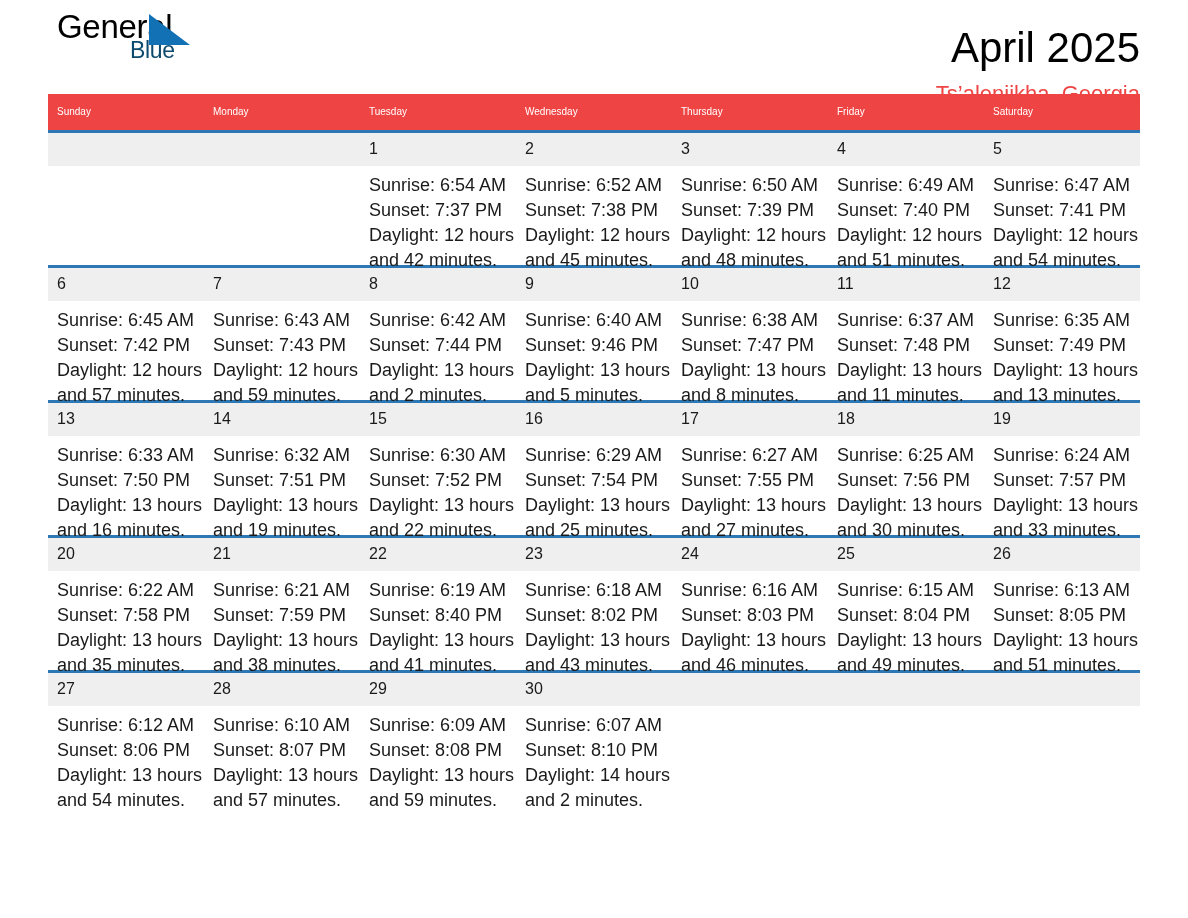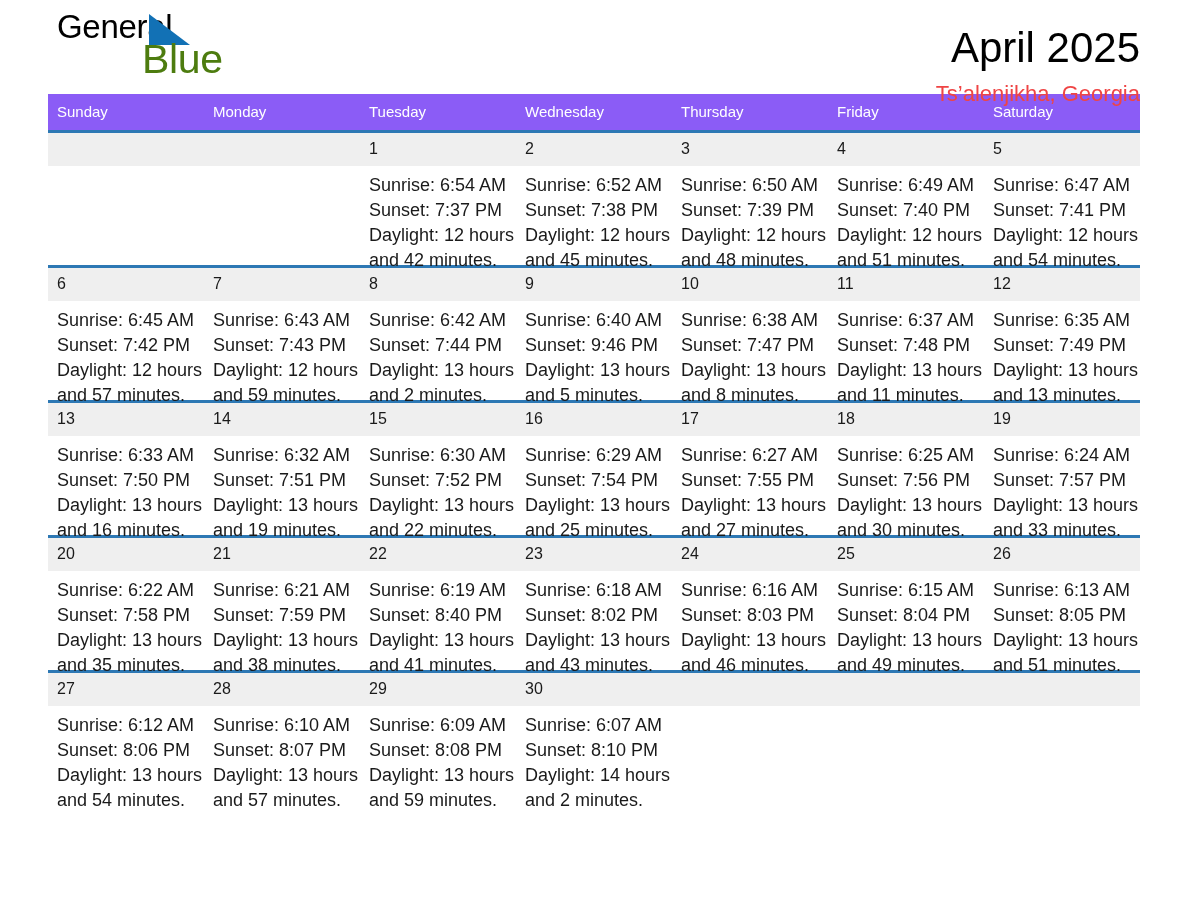--- a/index.html
+++ b/index.html
@@ -50,25 +50,25 @@
     position: absolute;
     left: 101px;
     top: 4px;
     width: 0;
     height: 0;
     border-left: 41px solid #1271b5;
     border-top: 31px solid transparent;
   }
   .brand-line2 {
     position: absolute;
-    left: 94px;
+    left: 82px;
     top: 29px;
-    font-size: 41px;
+    font-size: 23px;
     letter-spacing: -0.3px;
-    color: #4d7c0f;
+    color: #0c4a6e;
     line-height: 1;
     white-space: nowrap;
   }
   .titles {
     text-align: right;
     padding-top: 24px;
   }
   .cal-title {
     font-size: 42px;
     font-weight: normal;
@@ -87,23 +87,23 @@
 
   
   .calendar {
     width: 1092px;
     border-collapse: collapse;
     table-layout: fixed;
   }
   .calendar col { width: 14.2857%; }
 
   thead th {
-    background: #8b5cf6;
+    background: #ef4444;
     color: #ffffff;
-    font-size: 15px;
+    font-size: 10px;
     font-weight: normal;
     text-align: left;
     padding: 8px 0 9px 9px;
     height: 19px;
     vertical-align: middle;
   }
 
   tbody tr.week-row > td {
     padding: 0;
     vertical-align: top;

